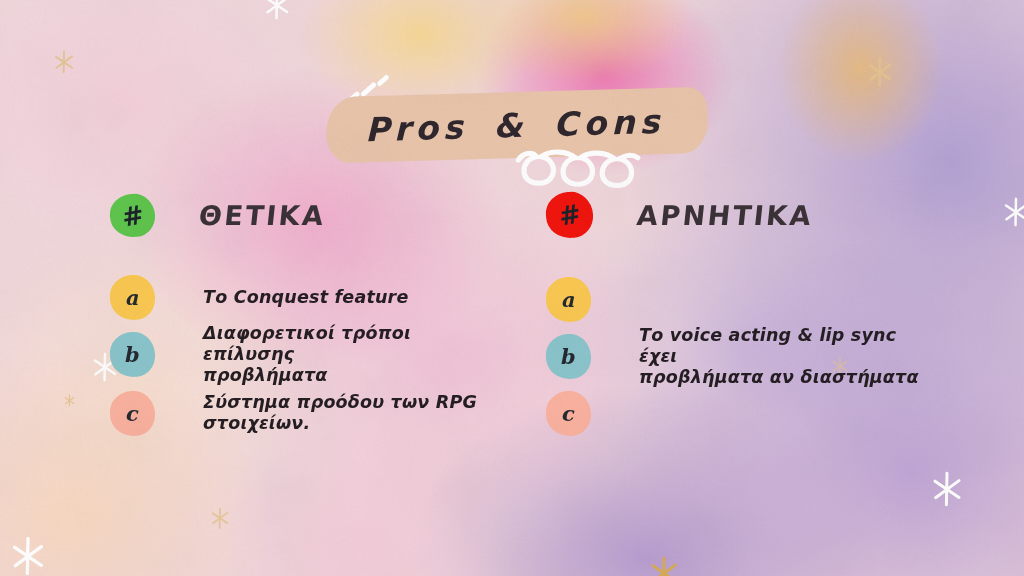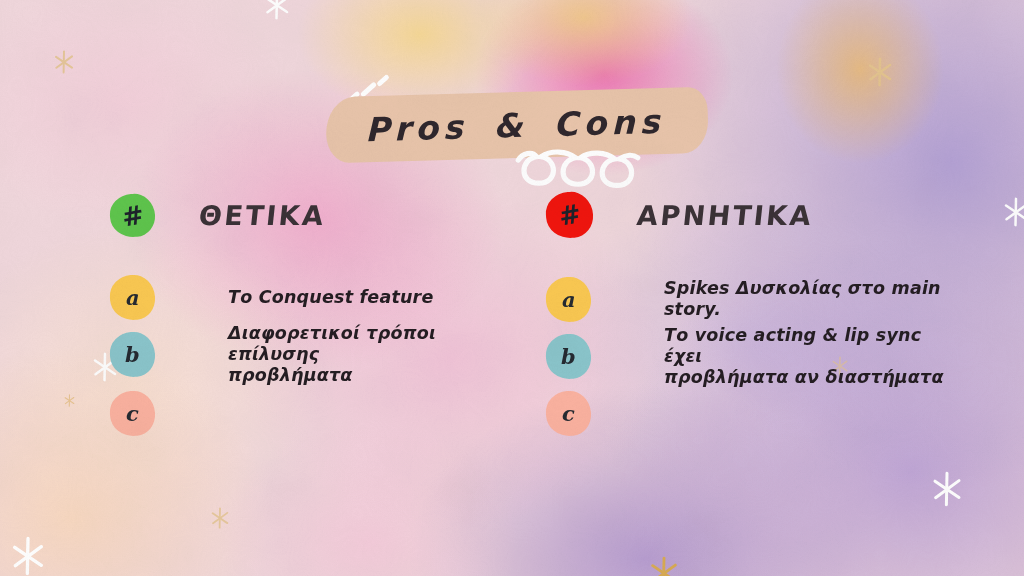--- a/index.html
+++ b/index.html
@@ -36,21 +36,21 @@
   .row{position:absolute;display:flex;align-items:center;height:48px;}
   .badge{flex:0 0 auto;display:flex;align-items:center;justify-content:center;
     width:45px;height:45px;border-radius:52% 48% 45% 55% / 48% 55% 50% 50%;
     transform:rotate(-4deg);}
   .badge .sym{font-family:"DejaVu Serif",serif;font-style:italic;font-weight:600;
     font-size:21px;color:#252a31;transform:rotate(4deg);}
   .header-row .badge .sym{font-family:"DejaVu Sans",sans-serif;font-style:normal;
     font-weight:700;font-size:26px;transform:rotate(-6deg);color:#1d222b;}
   .header-row h2{margin:0 0 0 44px;font-size:27px;font-weight:800;letter-spacing:2.5px;
     color:#3b3237;transform:skewX(-6deg);white-space:nowrap;}
-  .row p{margin:0 0 0 73px;width:300px;font-size:17.5px;font-weight:700;font-style:italic;
+  .row p{margin:0 0 0 48px;width:300px;font-size:17.5px;font-weight:700;font-style:italic;
     line-height:1.2;letter-spacing:.2px;color:#241d22;white-space:pre-line;}
 </style>
 </head>
 <body>
 
 <div class="stage">
 
   <svg width="0" height="0" style="position:absolute">
     <symbol id="spark" viewBox="0 0 24 24">
       <g stroke="currentColor" stroke-width="2" stroke-linecap="round" fill="none">
@@ -124,35 +124,36 @@
       <span class="badge" style="background: rgb(139, 198, 204);">
         <span class="sym">b</span>
       </span>
       <p>Διαφορετικοί τρόποι επίλυσης
 προβλήματα</p>
     </div>
     <div class="row" style="left:110px;top:389px">
       <span class="badge" style="background: rgb(251, 178, 160);">
         <span class="sym">c</span>
       </span>
+      <p>Σύστημα προόδου των RPG
+στοιχείων.</p>
     </div>
   </section>
 
   <section>
     <div class="row header-row" style="left:546px;top:191px">
       <span class="badge" style="width: 47px; height: 46px; background: rgb(242, 21, 14);">
         <span class="sym">#</span>
       </span>
       <h2>ΑΡΝΗΤΙΚΑ</h2>
     </div>
     <div class="row" style="left:546px;top:275px">
       <span class="badge" style="background: rgb(251, 201, 82);">
         <span class="sym">a</span>
       </span>
-      <p>Spikes Δυσκολίας στο main story.</p>
     </div>
     <div class="row" style="left:546px;top:332px">
       <span class="badge" style="background: rgb(139, 198, 204);">
         <span class="sym">b</span>
       </span>
       <p>Το voice acting &amp; lip sync έχει
 προβλήματα αν διαστήματα</p>
     </div>
     <div class="row" style="left:546px;top:389px">
       <span class="badge" style="background: rgb(251, 178, 160);">

